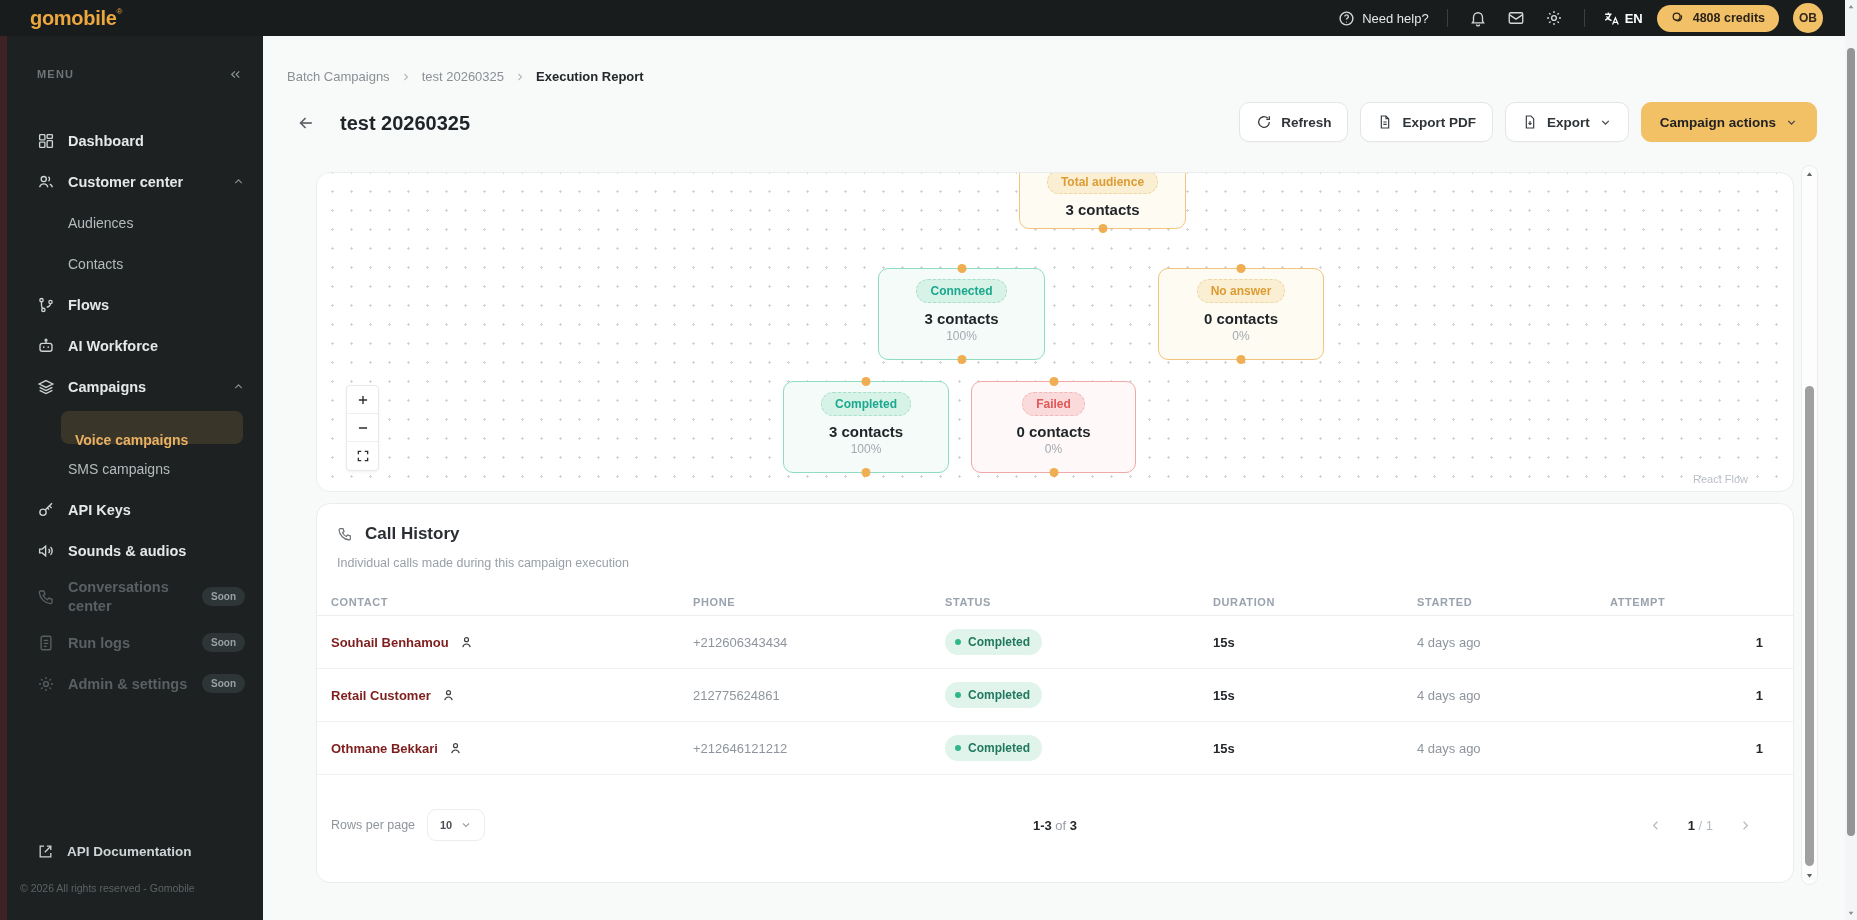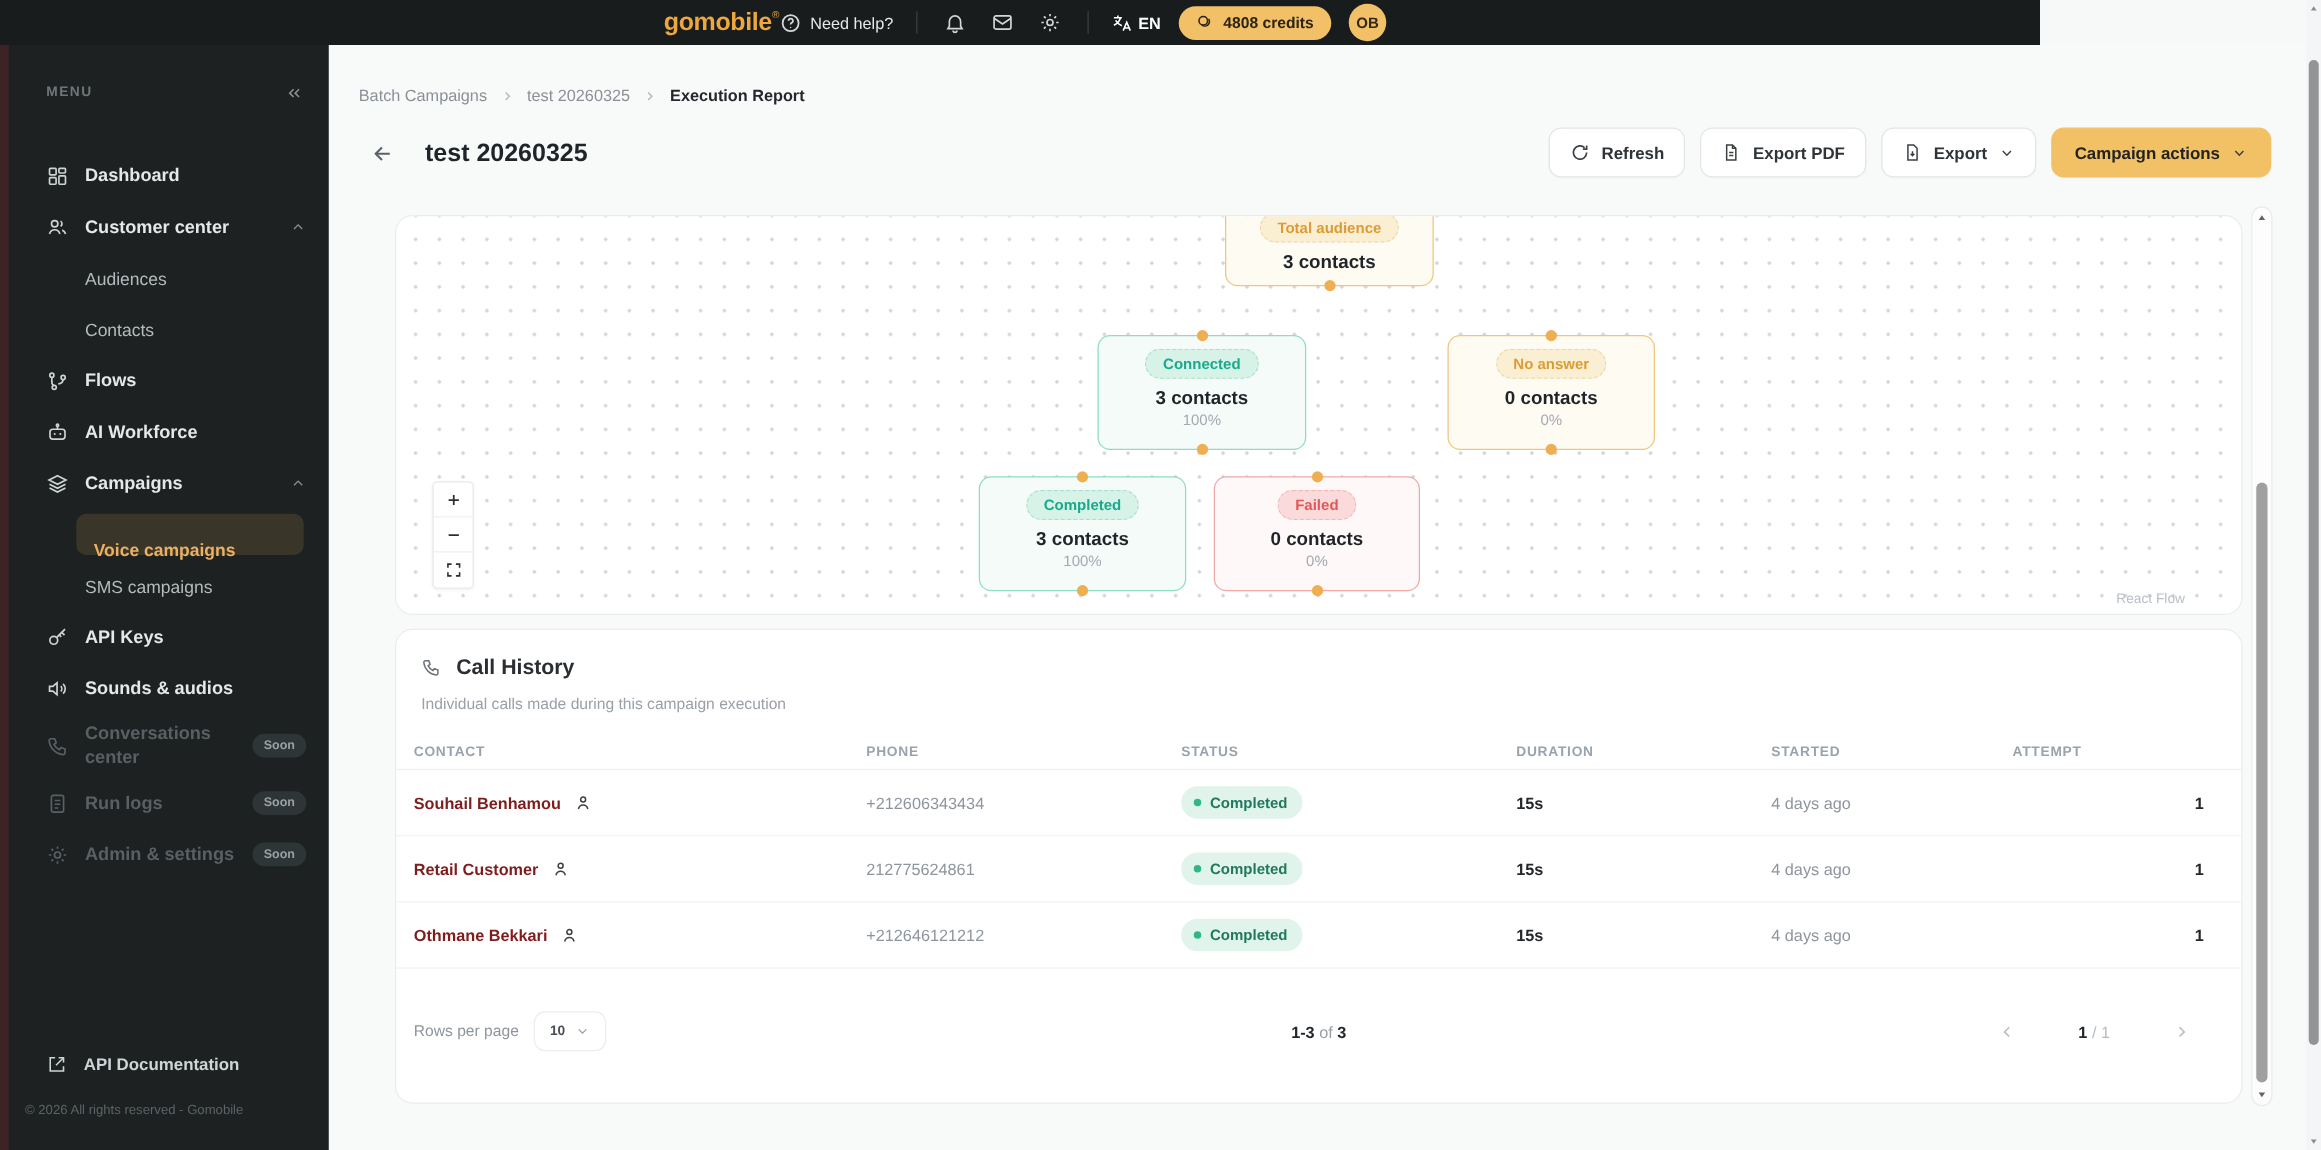--- a/index.html
+++ b/index.html
@@ -3,22 +3,22 @@
 <meta charset="utf-8">
 <style>
   * { margin:0; padding:0; box-sizing:border-box; }
   html,body { width:1857px; height:920px; overflow:hidden; background:#f7f8f8;
     font-family:"Liberation Sans","DejaVu Sans",sans-serif; }
   .screen { position:relative; width:1857px; height:920px; background:#f7f8f8; overflow:hidden; }
 
   svg.ic { display:block; }
 
   
-  .topbar { position:absolute; left:0; top:0; width:1632px; height:36px; background:#191c1c;
-    display:flex; align-items:center; justify-content:center; padding:0 22px 0 30px; z-index:5; }
+  .topbar { position:absolute; left:0; top:0; width:1845px; height:36px; background:#191c1c;
+    display:flex; align-items:center; justify-content:space-between; padding:0 22px 0 30px; z-index:5; }
   .logo { color:#eca73f; font-size:20px; font-weight:800; letter-spacing:-0.3px; }
   .logo sup { font-size:8px; font-weight:400; vertical-align:top; }
   .topbar-right { display:flex; align-items:center; gap:14px; }
   .tb-help { display:flex; align-items:center; gap:7px; color:#e6e9e9; font-size:13px; font-weight:500; cursor:pointer; }
   .tb-divider { width:1px; height:18px; background:#3a3f3f; margin:0 4px; }
   .tb-iconbtn { color:#d3d7d7; display:flex; align-items:center; justify-content:center; width:24px; height:24px; cursor:pointer; }
   .tb-lang { display:flex; align-items:center; gap:5px; color:#fff; font-size:13px; font-weight:600; cursor:pointer; }
   .credits-pill { display:flex; align-items:center; gap:7px; height:27px; padding:0 14px; border-radius:14px;
     background:#f1c067; color:#2b2317; font-size:12.5px; font-weight:700; cursor:pointer; }
   .avatar { width:30px; height:30px; border-radius:50%; background:#f1c067; color:#33281a;
@@ -79,21 +79,21 @@
   .rf-node .contacts { margin-top:7px; font-size:15px; font-weight:700; color:#1f2428; }
   .rf-node .pct { margin-top:2px; font-size:12px; color:#a3a9b0; }
   .rf-node.amber { border-color:#f1c57e; background:#fefbf3; }
   .rf-node.amber .pill { background:#faeed3; border-color:#ecd7a2; color:#dd9c33; }
   .rf-node.teal { border-color:#8edcc4; background:#f4fbf8; }
   .rf-node.teal .pill { background:#d7f2e7; border-color:#a8dfcd; color:#1ba88d; }
   .rf-node.red { border-color:#f0a8a8; background:#fef8f8; }
   .rf-node.red .pill { background:#fadada; border-color:#f0b9b9; color:#e25757; }
   .handle { position:absolute; left:50%; transform:translateX(-50%); width:9px; height:9px; border-radius:50%; background:#efae51; }
   .handle.top { top:-5px; } .handle.bottom { bottom:-5px; }
-  .node-total { left:663px; top:-14px; width:167px; height:70px; }
+  .node-total { left:702px; top:-14px; width:167px; height:70px; }
   .node-connected { left:561px; top:95px; width:167px; height:92px; }
   .node-noanswer { left:841px; top:95px; width:166px; height:92px; }
   .node-completed { left:466px; top:208px; width:166px; height:92px; }
   .node-failed { left:654px; top:208px; width:165px; height:92px; }
   .rf-controls { position:absolute; left:29px; top:212px; width:33px; background:#fff; border:1px solid #e9e9e9;
     border-radius:4px; box-shadow:0 1px 3px rgba(0,0,0,.06); display:flex; flex-direction:column; }
   .rf-ctl { height:28px; display:flex; align-items:center; justify-content:center; color:#2b2f33;
     cursor:pointer; border-bottom:1px solid #efefef; }
   .rf-ctl:last-child { border-bottom:none; }
   .rf-attribution { position:absolute; right:45px; bottom:6px; color:#b9bfc6; font-size:11px; }
@@ -123,21 +123,21 @@
 
   .pagination { position:absolute; left:0; right:0; top:303px; height:36px; display:flex; align-items:center;
     padding:0 40px 0 14px; }
   .pg-left { display:flex; align-items:center; gap:12px; }
   .pg-label { color:#8e959d; font-size:12.5px; }
   .pg-select { width:58px; height:32px; border:1px solid #ebedef; border-radius:9px; display:flex; align-items:center;
     justify-content:center; gap:8px; color:#4a4f55; font-size:11px; font-weight:600; cursor:pointer; background:#fff; }
   .pg-select .chev { color:#9aa0a8; display:flex; }
   .pg-center { position:absolute; left:50%; transform:translateX(-50%); font-size:13px; color:#9aa0a8; }
   .pg-center b { color:#23272b; font-weight:700; }
-  .pg-right { margin-left:auto; display:flex; gap:50px; }
+  .pg-right { margin-left:auto; display:flex; gap:25px; }
   .pg-chev { color:#b6bcc2; display:flex; cursor:pointer; }
   .pg-page { font-size:13px; color:#b6bcc2; }
   .pg-page b { color:#23272b; font-weight:700; }
 
   
   .inner-scrollbar { position:absolute; left:1538px; top:129px; width:17px; height:720px; background:#fdfdfe;
     border:1px solid #ebebeb; border-radius:9px; }
   .isb-arrow { position:absolute; left:0; right:0; display:flex; justify-content:center; color:#606468; cursor:pointer; }
   .isb-arrow.up { top:4px; } .isb-arrow.down { bottom:4px; }
   .isb-thumb { position:absolute; left:3px; top:220px; width:9px; height:480px; background:#a0a0a0; border-radius:5px; cursor:pointer; }

